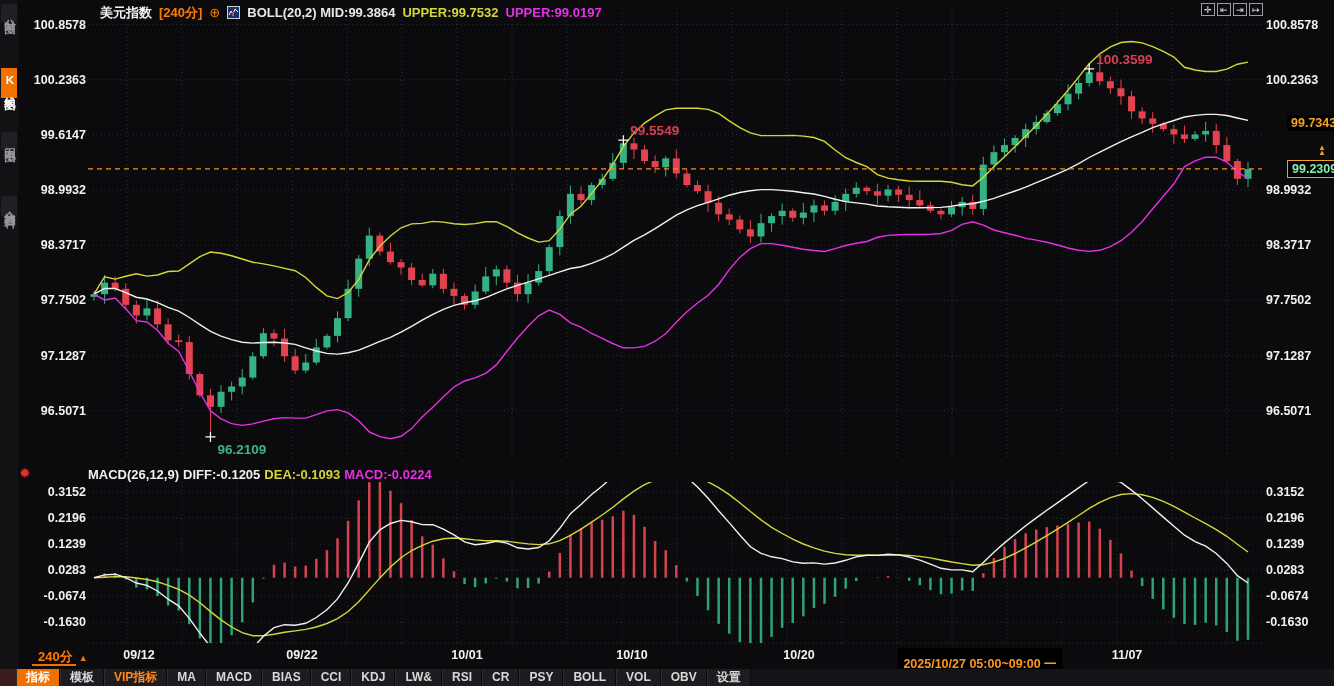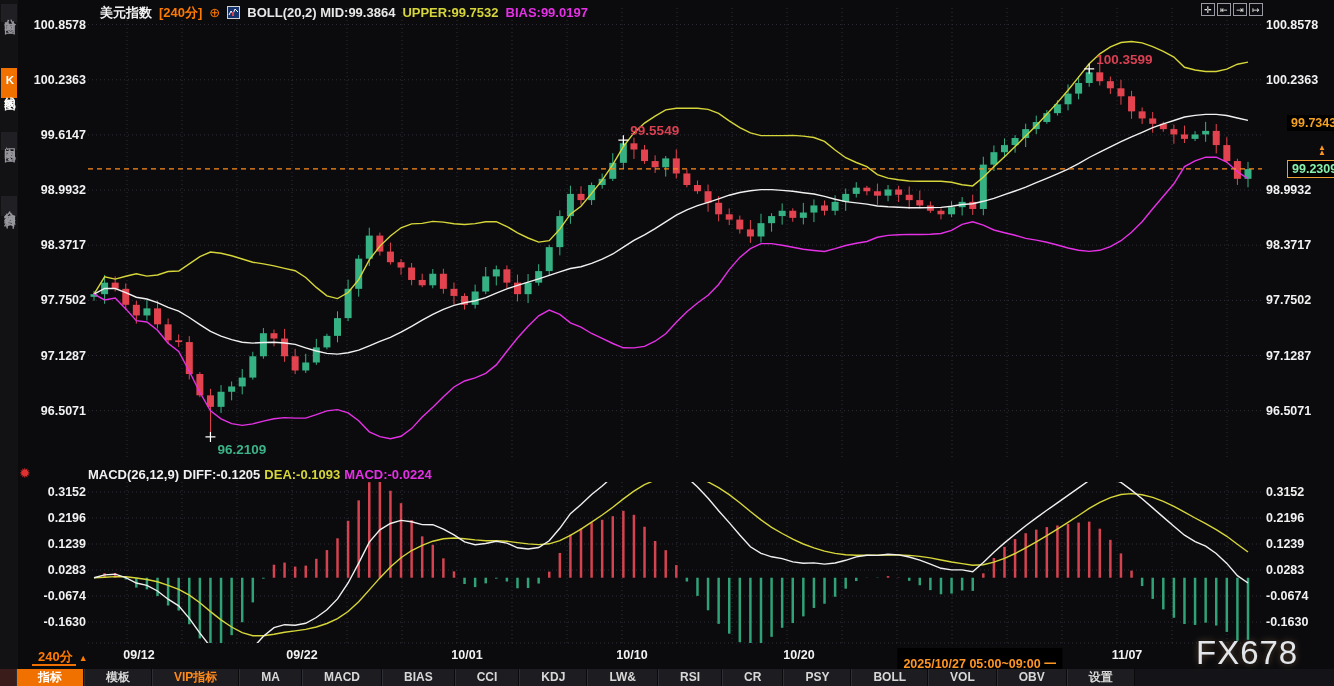--- a/index.html
+++ b/index.html
@@ -46,21 +46,21 @@
   #xrow{position:absolute;left:12px;top:647px;width:1334px;height:20px;}
   .xtick{position:absolute;top:1px;transform:translateX(-50%);font-size:12.5px;font-weight:700;color:#f2f2f2;}
   #xhl{position:absolute;top:1px;transform:translateX(-50%);background:#000;color:#ff9522;
        font-size:12.5px;font-weight:700;padding:8px 6px;white-space:nowrap;}
   #period-tab{position:absolute;left:26px;top:1px;color:#ff7a00;font-size:13px;font-weight:700;cursor:pointer;}
   #period-tab .arr{font-size:9px;margin-left:6px;}
   #period-underline{position:absolute;left:20px;top:17px;width:44px;height:2px;background:#f07000;}
   
   #toolbar{position:absolute;left:0;top:669px;width:1334px;height:17px;background:#141418;display:flex;}
   #toolbar .corner{width:16px;height:17px;background:#3a1d1a;}
-  .ttab{height:17px;line-height:17px;padding:0 21px;font-size:12px;font-weight:700;color:#d8d8d8;
+  .ttab{height:17px;line-height:17px;padding:0 9px;font-size:12px;font-weight:700;color:#d8d8d8;
         background:#1c1c21;border-right:1px solid #0a0a0d;border-left:1px solid #2e2e36;
         cursor:pointer;white-space:nowrap;}
   .ttab.selected{background:#f07000;color:#fff;}
   .ttab.vip{color:#ff8a1a;}
   
   #watermark{position:absolute;left:1196px;top:634px;font-size:33px;color:#e3e6ea;letter-spacing:1px;
              text-shadow:0 0 7px rgba(255,190,110,.35);}
 </style>
 </head>
 <body>
@@ -497,21 +497,21 @@
     <span class="sym">美元指数</span>
     <span class="per">[240分]</span>
     <span class="linkico">⊕</span>
     <svg width="13" height="13" style="flex:0 0 auto;">
       <rect x="0.5" y="0.5" width="12" height="12" fill="#16336e" stroke="#cfcfd4"></rect>
       <polyline points="2,9 4,5 6,8 8,3 11,6" fill="none" stroke="#ffffff" stroke-width="1"></polyline>
       <rect x="5" y="6" width="2" height="4" fill="#d4434f"></rect>
     </svg>
     <span class="mid">BOLL(20,2) MID:99.3864</span>
     <span class="upper">UPPER:99.7532</span>
-    <span class="lower">BIAS:99.0197</span>
+    <span class="lower">UPPER:99.0197</span>
   </div>
 
   <div id="winbtns">
       <div class="wbtn">✛</div>
       <div class="wbtn">⇤</div>
       <div class="wbtn">⇥</div>
       <div class="wbtn">↦</div>
     </div>
 
   <div class="ptag" id="tag-upper" style="top: 115.296px;">99.7343</div>
@@ -553,21 +553,20 @@
       <div class="ttab">LW&amp;</div>
       <div class="ttab">RSI</div>
       <div class="ttab">CR</div>
       <div class="ttab">PSY</div>
       <div class="ttab">BOLL</div>
       <div class="ttab">VOL</div>
       <div class="ttab">OBV</div>
       <div class="ttab">设置</div>
     </div>
 
-  <div id="watermark">FX678</div>
 <div class="axlbl axl-left" style="top: 16.6px;">100.8578</div>
     <div class="axlbl axl-left" style="top: 71.75px;">100.2363</div>
     <div class="axlbl axl-left" style="top: 126.909px;">99.6147</div>
     <div class="axlbl axl-left" style="top: 182.059px;">98.9932</div>
     <div class="axlbl axl-left" style="top: 237.209px;">98.3717</div>
     <div class="axlbl axl-left" style="top: 292.359px;">97.7502</div>
     <div class="axlbl axl-left" style="top: 347.509px;">97.1287</div>
     <div class="axlbl axl-left" style="top: 402.668px;">96.5071</div>
     <div class="axlbl axl-right" style="top: 16.6px;">100.8578</div>
     <div class="axlbl axl-right" style="top: 71.75px;">100.2363</div>

